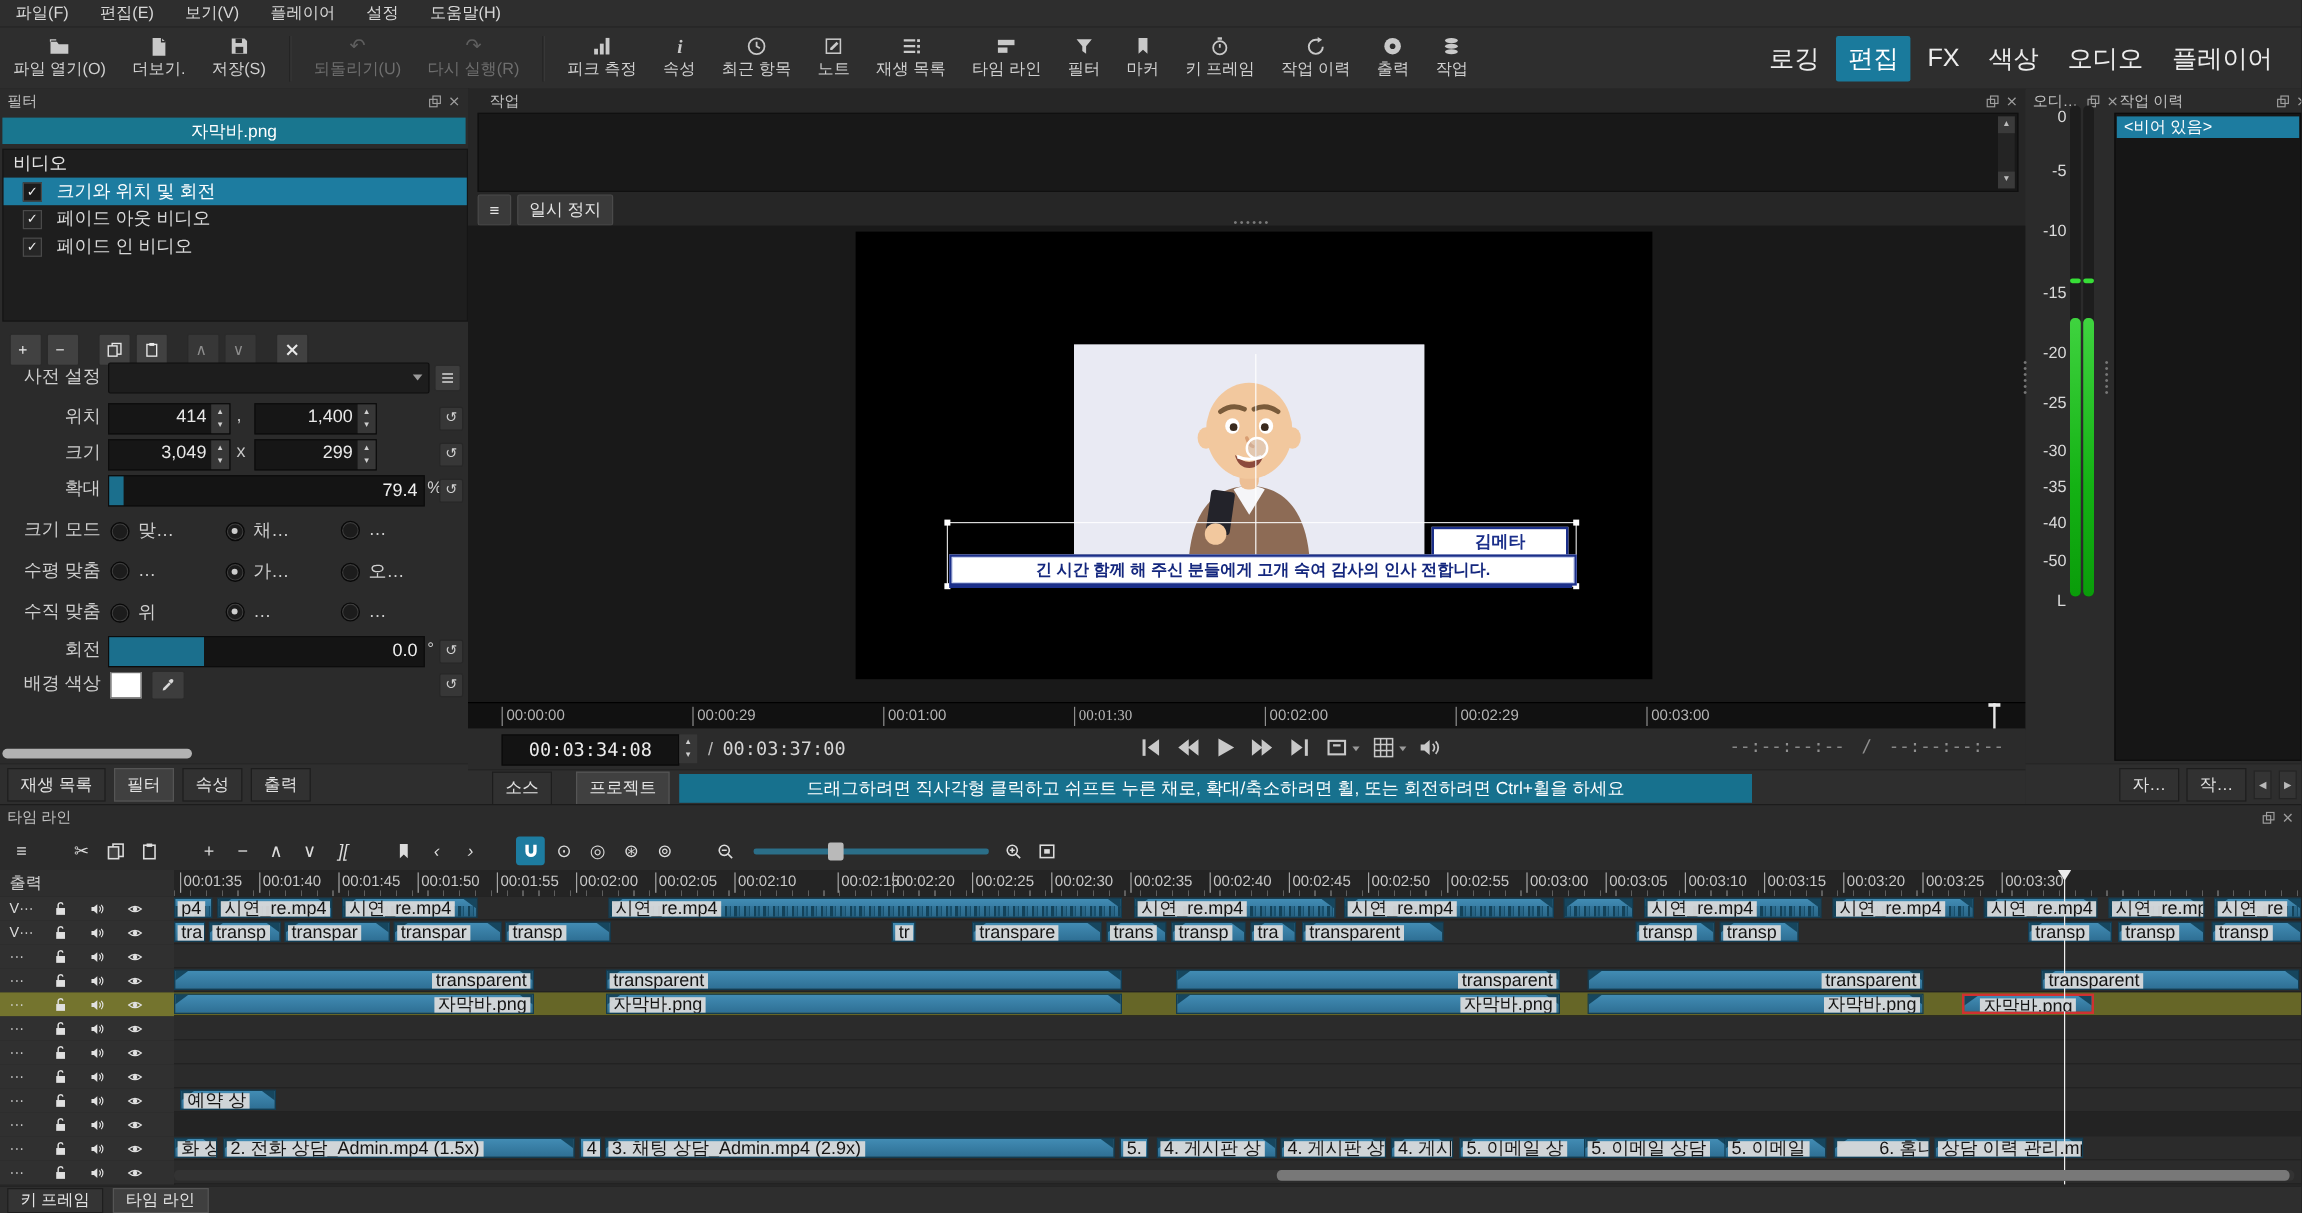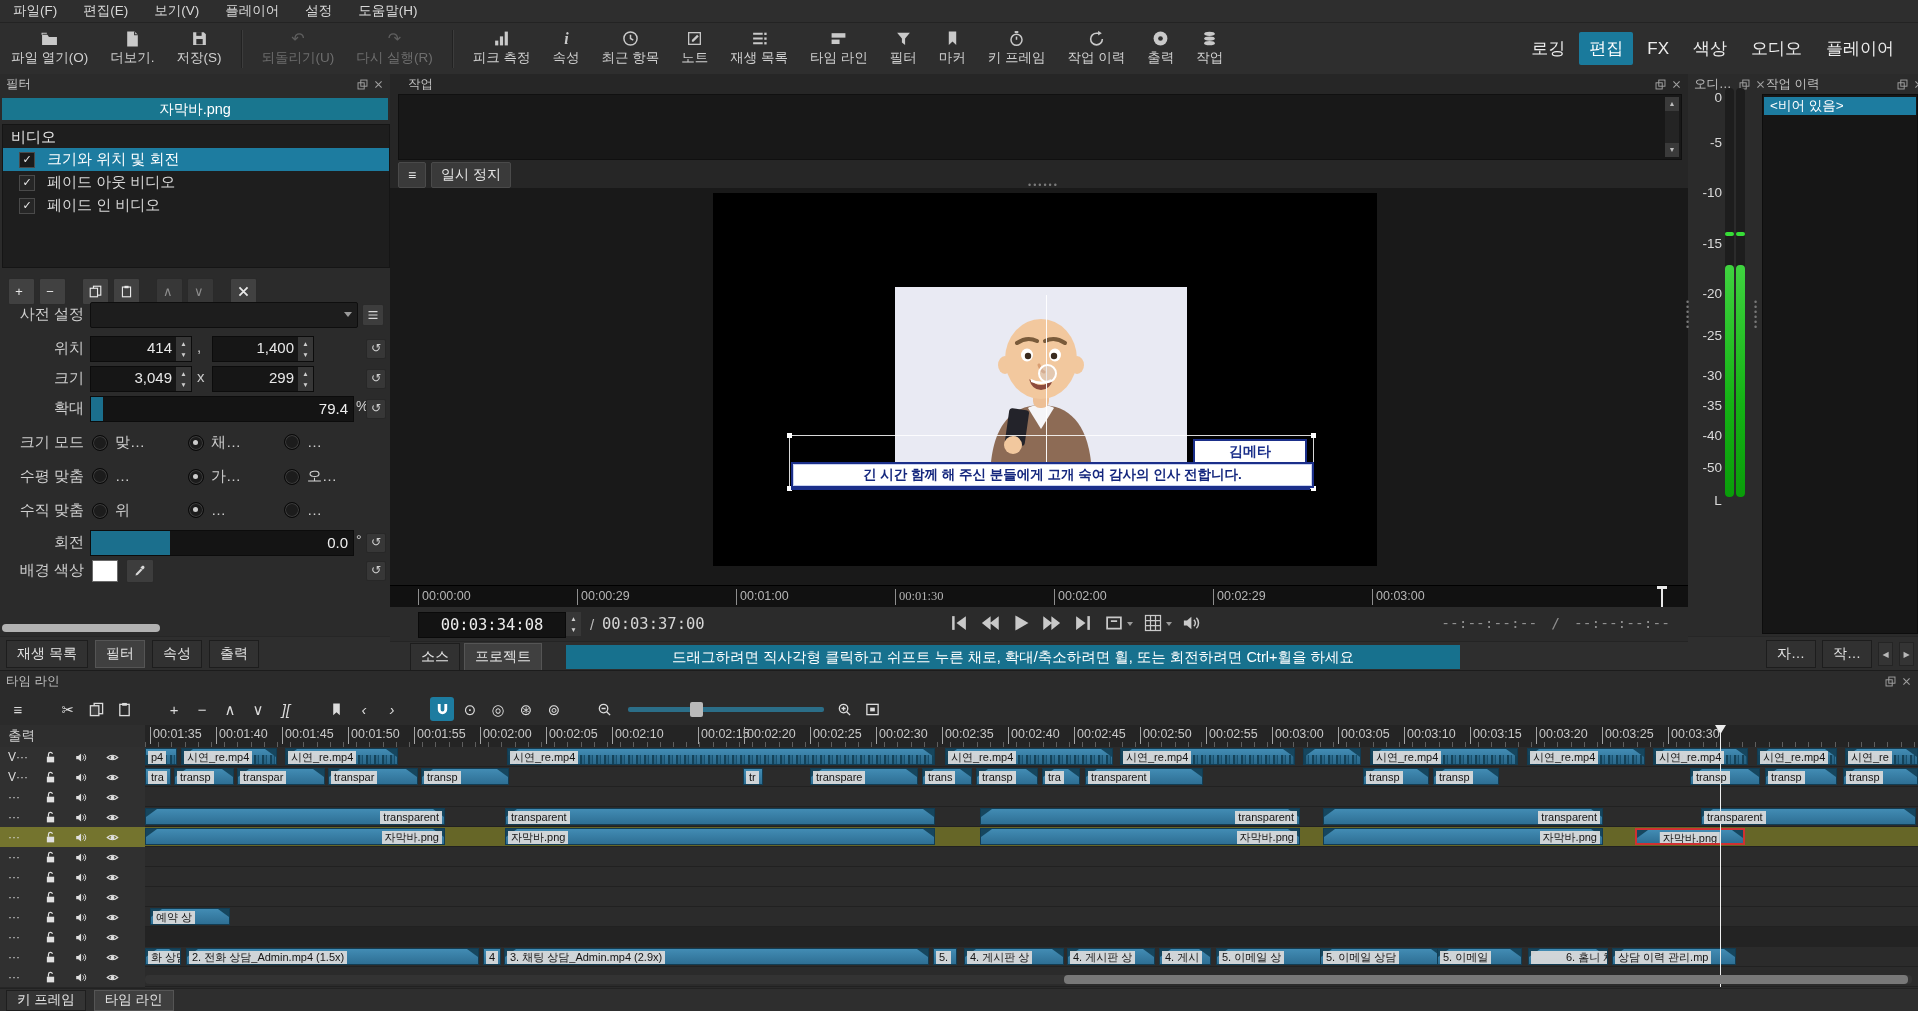--- a/index.html
+++ b/index.html
@@ -10,21 +10,21 @@
   #menubar{left:0;top:0;width:1918px;height:22px;background:#2e2e2e;border-bottom:1px solid #232323;display:flex;align-items:center}
   .menu-item{padding:0 13px;font-size:13.5px;color:#d8d8d8;height:22px;line-height:22px;cursor:default}
   #toolbar{left:0;top:23px;width:1918px;height:51px;background:#2e2e2e;border-bottom:1px solid #202020;display:flex;align-items:center}
   .tb-group{display:flex;align-items:center;height:100%}
   .tb-sep{width:1px;height:38px;background:#222;border-right:1px solid #3c3c3c;margin:0 8px}
   .tb-btn{display:flex;flex-direction:column;align-items:center;justify-content:center;gap:2px;padding:3px 11px;color:#d0d0d0}
   .tb-btn .ic{width:17px;height:17px;color:#c9c9c9;font-size:16px;line-height:17px;text-align:center}
   .tb-btn .lb{font-size:13.5px;white-space:nowrap}
   .tb-btn.disabled{color:#6e6e6e}.tb-btn.disabled .ic{color:#5f5f5f}
   #layout-btns{margin-left:auto;display:flex;align-items:center;gap:4px;padding-right:14px}
-  .layout-btn{font-size:17px;color:#ececec;padding:5px 10px;border-radius:2px;white-space:nowrap}
+  .layout-btn{font-size:21px;color:#ececec;padding:5px 10px;border-radius:2px;white-space:nowrap}
   .layout-btn.active{background:#1a7a9c;color:#fff}
   
   .phdr{position:absolute;left:0;top:0;right:0;height:20px;display:flex;align-items:center;padding:0 6px;font-size:12.5px;color:#c2c2c2;justify-content:space-between}
   .phdr .ttl{white-space:nowrap;overflow:hidden}
   .hicons{display:flex;gap:5px;align-items:center}
   .hicon{width:11px;height:11px;color:#9f9f9f}
   
   #left-panel{left:0;top:74px;width:390px;height:596px;background:#2b2b2b;border-right:1px solid #1f1f1f}
   #clip-bar{position:absolute;left:2px;top:24px;width:386px;height:22px;background:#19768f;color:#fff;font-size:14.5px;display:flex;align-items:center;justify-content:center}
   #filter-list{position:absolute;left:2px;top:50px;width:386px;height:142px;background:#1e1e1e;border:1px solid #151515}
@@ -85,21 +85,21 @@
   #posbox{position:absolute;left:28px;top:5px;width:146px;height:24px;background:#131313;border:1px solid #0a0a0a;color:#ececec;font-family:"DejaVu Sans Mono",monospace;font-size:15.5px;display:flex;align-items:center;justify-content:center}
   #pos-spin{position:absolute;left:176px;top:5px;width:15px;height:24px;background:#373737;display:flex;flex-direction:column;align-items:center;justify-content:center;color:#cfcfcf;font-size:6.5px;line-height:1.5;gap:1px}
   #dur-sep{position:absolute;left:200px;top:9px;color:#bbb;font-size:15px}
   #durbox{position:absolute;left:212px;top:8px;color:#d5d5d5;font-family:"DejaVu Sans Mono",monospace;font-size:15.5px}
   #tr-btns{position:absolute;left:558px;top:6px;display:flex;align-items:center;gap:9px}
   .tr-btn{width:22px;height:20px;color:#c9c9c9}
   .tr-btn .ic{width:15px;height:15px;margin:2px auto 0}
   .tr-drop{display:flex;align-items:center;gap:2px;color:#c9c9c9}
   .tr-caret{width:0;height:0;border:3.5px solid transparent;border-top:4.5px solid #9a9a9a;margin-top:4px}
   #sel-times{position:absolute;right:18px;top:8px;width:300px;text-align:right;color:#8f8f8f;font-family:"DejaVu Sans Mono",monospace;font-size:14.5px;display:flex;justify-content:flex-end;gap:14px}
-  #src-row{position:absolute;left:0;top:567px;width:1298px;height:29px;background:#2e2e2e;border-top:1px solid #242424;display:flex;align-items:center;gap:4px;padding-left:20px}
+  #src-row{position:absolute;left:0;top:567px;width:1298px;height:29px;background:#2e2e2e;border-top:1px solid #242424;display:flex;align-items:center;gap:20px;padding-left:20px}
   #hint-bar{position:absolute;left:176px;top:3px;width:894px;height:24px;background:#17718e;color:#fff;font-size:14.5px;display:flex;align-items:center;justify-content:center;white-space:nowrap;overflow:hidden}
   .dots-h{position:absolute;color:#7a7a7a;font-size:9px;letter-spacing:2px}
   
   #right{left:1688px;top:74px;width:230px;height:596px;background:#2b2b2b}
   .mcol{position:absolute;width:9px;background:#1d1d1d;border-radius:4px}
   .mfill{position:absolute;width:9px;border-radius:4px;background:linear-gradient(#3fd33f,#14b214 60%,#0a9c0a)}
   .mpeak{position:absolute;width:9px;height:4px;border-radius:2px;background:#37dd37}
   .mlab{position:absolute;left:0;width:34px;text-align:right;font-size:13.5px;color:#dadada}
   #hist-box{position:absolute;left:74px;top:20px;width:154px;height:538px;background:#161616;border:1px solid #0d0d0d}
   #hist-empty{position:absolute;left:1px;top:2px;right:1px;height:18px;background:#1d7ca0;color:#fff;font-size:13.5px;line-height:18px;padding-left:6px}
@@ -125,21 +125,21 @@
   .tname{width:36px;padding-left:8px;font-size:12px;color:#dadada;white-space:nowrap}
   .ticon{width:13px;height:13px;color:#e0e0e0;margin-right:18px}
   #tl-lanes{position:absolute;left:145px;top:76px;right:0;height:240px;background:#232323;overflow:hidden}
   .lane{position:absolute;left:0;right:0;height:19px;background:#2b2b2b;border-bottom:1px solid #212121}
   .lane.olive{background:#666627}
   .clip{position:absolute;top:1px;height:17px;background:linear-gradient(#428cb4,#2e6f94);border:1px solid #123c52;box-sizing:border-box;overflow:hidden}
   .clip.sel{border:2px solid #d03131}
   .clip .wv{position:absolute;left:0;right:0;bottom:0;height:9px;background:repeating-linear-gradient(90deg,#134259 0 2px,rgba(19,66,89,.35) 2px 4px,#17506e 4px 5px,rgba(19,66,89,.15) 5px 8px)}
   .clip:not(.sm)::before{content:'';position:absolute;left:0;top:0;border-style:solid;border-width:8px 11px 0 0;border-color:#16465e transparent transparent transparent}
   .clip:not(.sm)::after{content:'';position:absolute;right:0;top:0;border-style:solid;border-width:0 11px 8px 0;border-color:transparent #16465e transparent transparent}
-  .chip{position:absolute;top:2px;height:13px;line-height:13px;background:rgba(219,219,219,.93);color:#141414;font-size:11px;padding:0 3px;white-space:nowrap;z-index:2}
+  .chip{position:absolute;top:2px;height:13px;line-height:13px;background:rgba(219,219,219,.93);color:#141414;font-size:15px;padding:0 3px;white-space:nowrap;z-index:2}
   #tl-playhead{position:absolute;top:54px;width:1px;height:262px;background:#f0f0f0}
   #tl-playhead::before{content:'';position:absolute;left:-5px;top:0;width:11px;height:9px;background:#ececec;clip-path:polygon(0 0,100% 0,50% 100%)}
   #tl-hscroll-track{position:absolute;left:145px;right:6px;top:304px;height:9px;background:#333;border-radius:4px}
   #tl-hscroll{position:absolute;left:1064px;top:304px;width:844px;height:9px;background:#787878;border-radius:4px}
   
   #bottom-bar{left:0;top:988px;width:1918px;height:23px;background:#2e2e2e;border-top:1px solid #222;display:flex;align-items:center;gap:8px;padding-left:6px}
   .bb-tab{height:19px;line-height:18px;padding:0 10px;background:#343434;border:1px solid #1e1e1e;font-size:13.5px;color:#e3e3e3}
   .bb-tab.active{background:#3f3f3f;border-color:#555}
   svg{display:block}
 </style>

